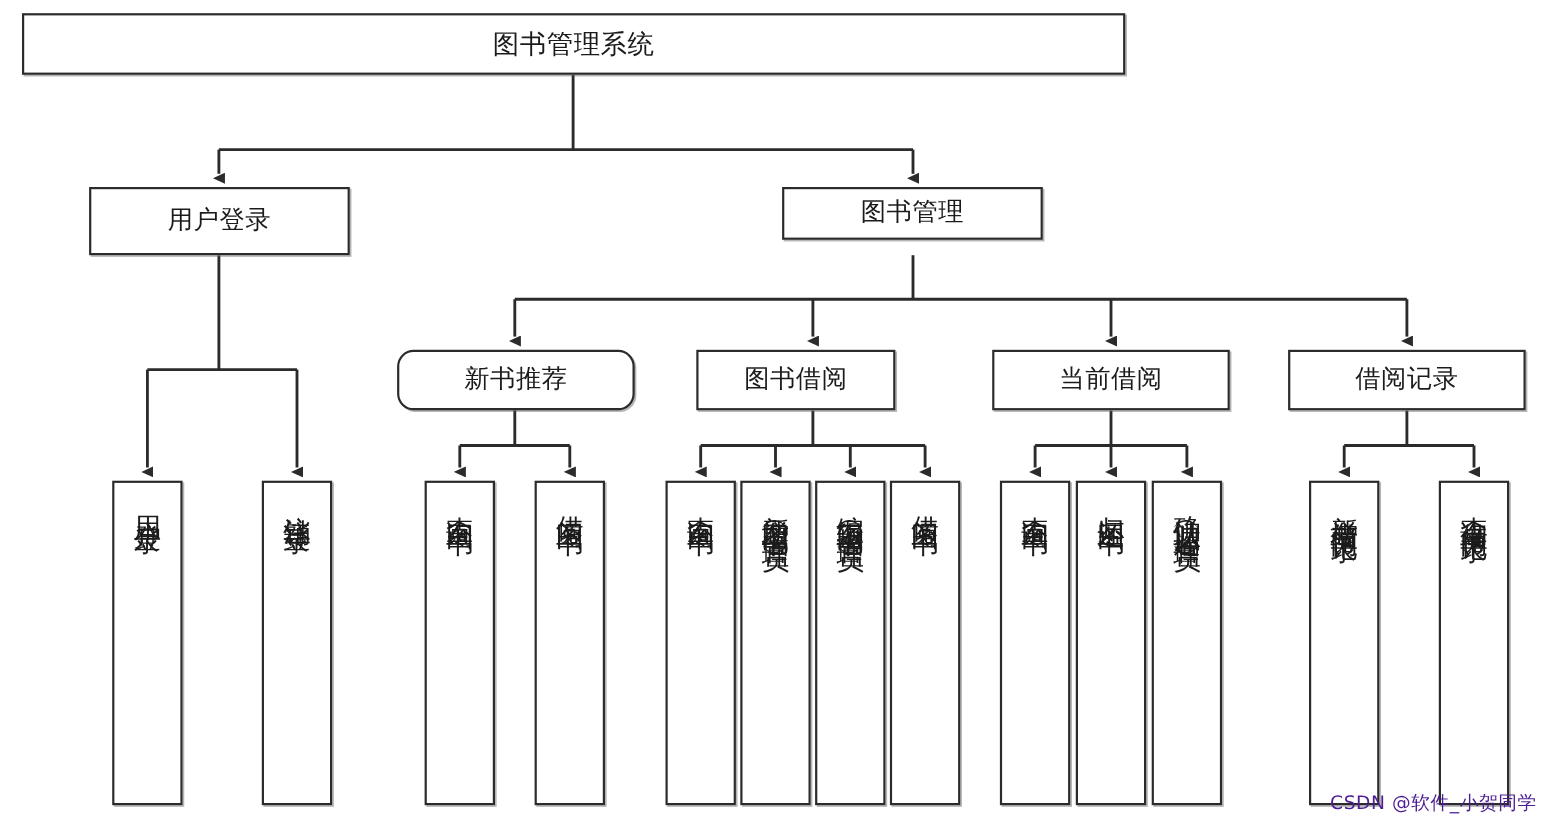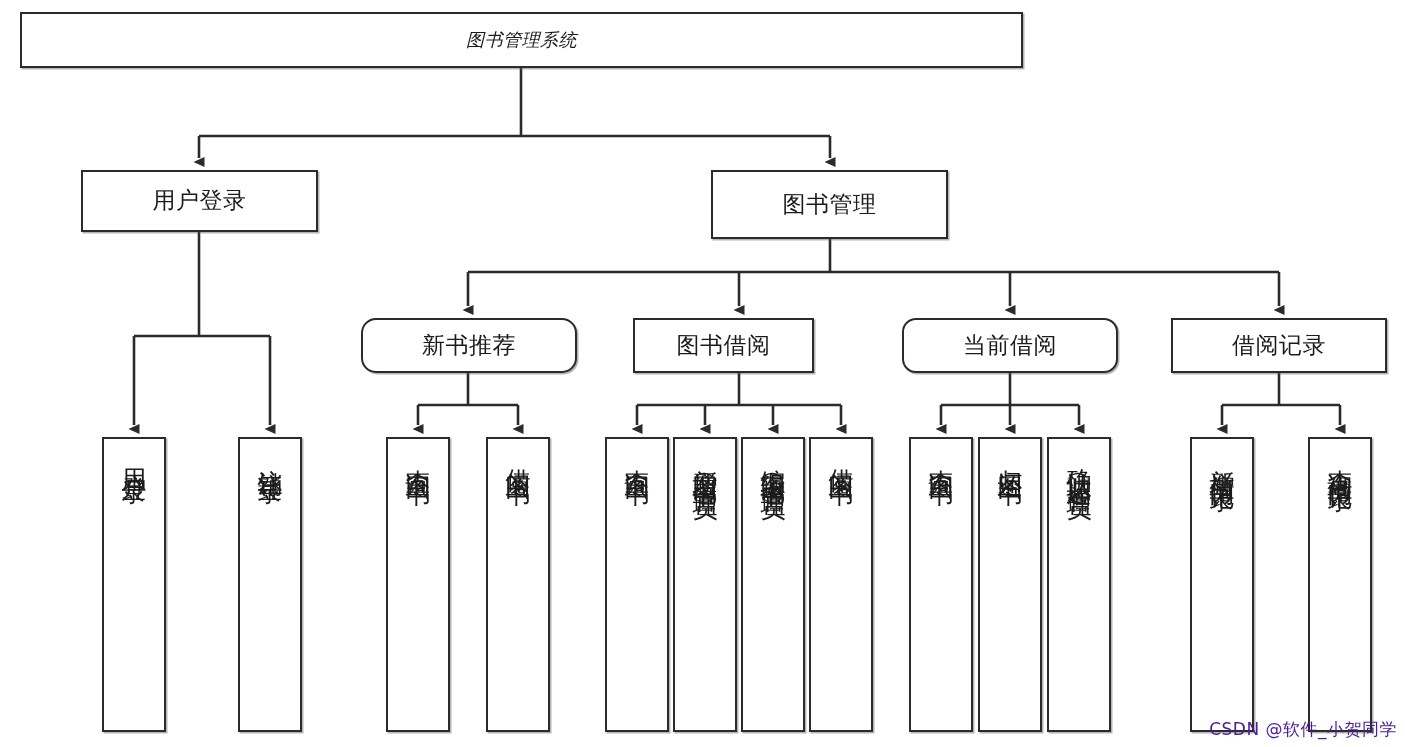--- a/index.html
+++ b/index.html
@@ -42,22 +42,21 @@
     line-height: 1.18;
     text-align: center;
     white-space: nowrap;
   }
   
   .node.horiz .node-label {
     font-size: 23px;
     letter-spacing: 0.5px;
   }
   .node.root .node-label {
-    font-size: 18px;
-    font-style: italic;
+    font-size: 24px;
   }
   
   .node.vert {
     align-items: flex-start;
     justify-content: center;
     padding-top: 10px;
   }
   .node.vert .node-label {
     writing-mode: vertical-rl;
     text-orientation: upright;
@@ -134,31 +133,31 @@
     </g>
   </svg>
 
   <div class="node horiz root" style="left:20px; top:12px; width:1003px; height:56px;">
     <span class="node-label">图书管理系统</span>
   </div>
 
   <div class="node horiz" style="left:81px; top:170px; width:237px; height:62px;">
     <span class="node-label">用户登录</span>
   </div>
-  <div class="node horiz" style="left:711px; top:170px; width:237px; height:69px;">
+  <div class="node horiz" style="left:711px; top:170px; width:237px; height:48px;">
     <span class="node-label">图书管理</span>
   </div>
 
   <div class="node horiz" style="left:361px; top:318px; width:216px; height:55px;border-radius:15px;">
     <span class="node-label">新书推荐</span>
   </div>
   <div class="node horiz" style="left:633px; top:318px; width:181px; height:55px;">
     <span class="node-label">图书借阅</span>
   </div>
-  <div class="node horiz" style="left:902px; top:318px; width:216px; height:55px;border-radius:14px;">
+  <div class="node horiz" style="left:902px; top:318px; width:216px; height:55px;">
     <span class="node-label">当前借阅</span>
   </div>
   <div class="node horiz" style="left:1171px; top:318px; width:216px; height:55px;">
     <span class="node-label">借阅记录</span>
   </div>
 
   <div class="node vert" style="left:102px; top:437px; width:64px; height:295px;">
     <span class="node-label">用户登录</span>
   </div>
   <div class="node vert" style="left:238px; top:437px; width:64px; height:295px;">

